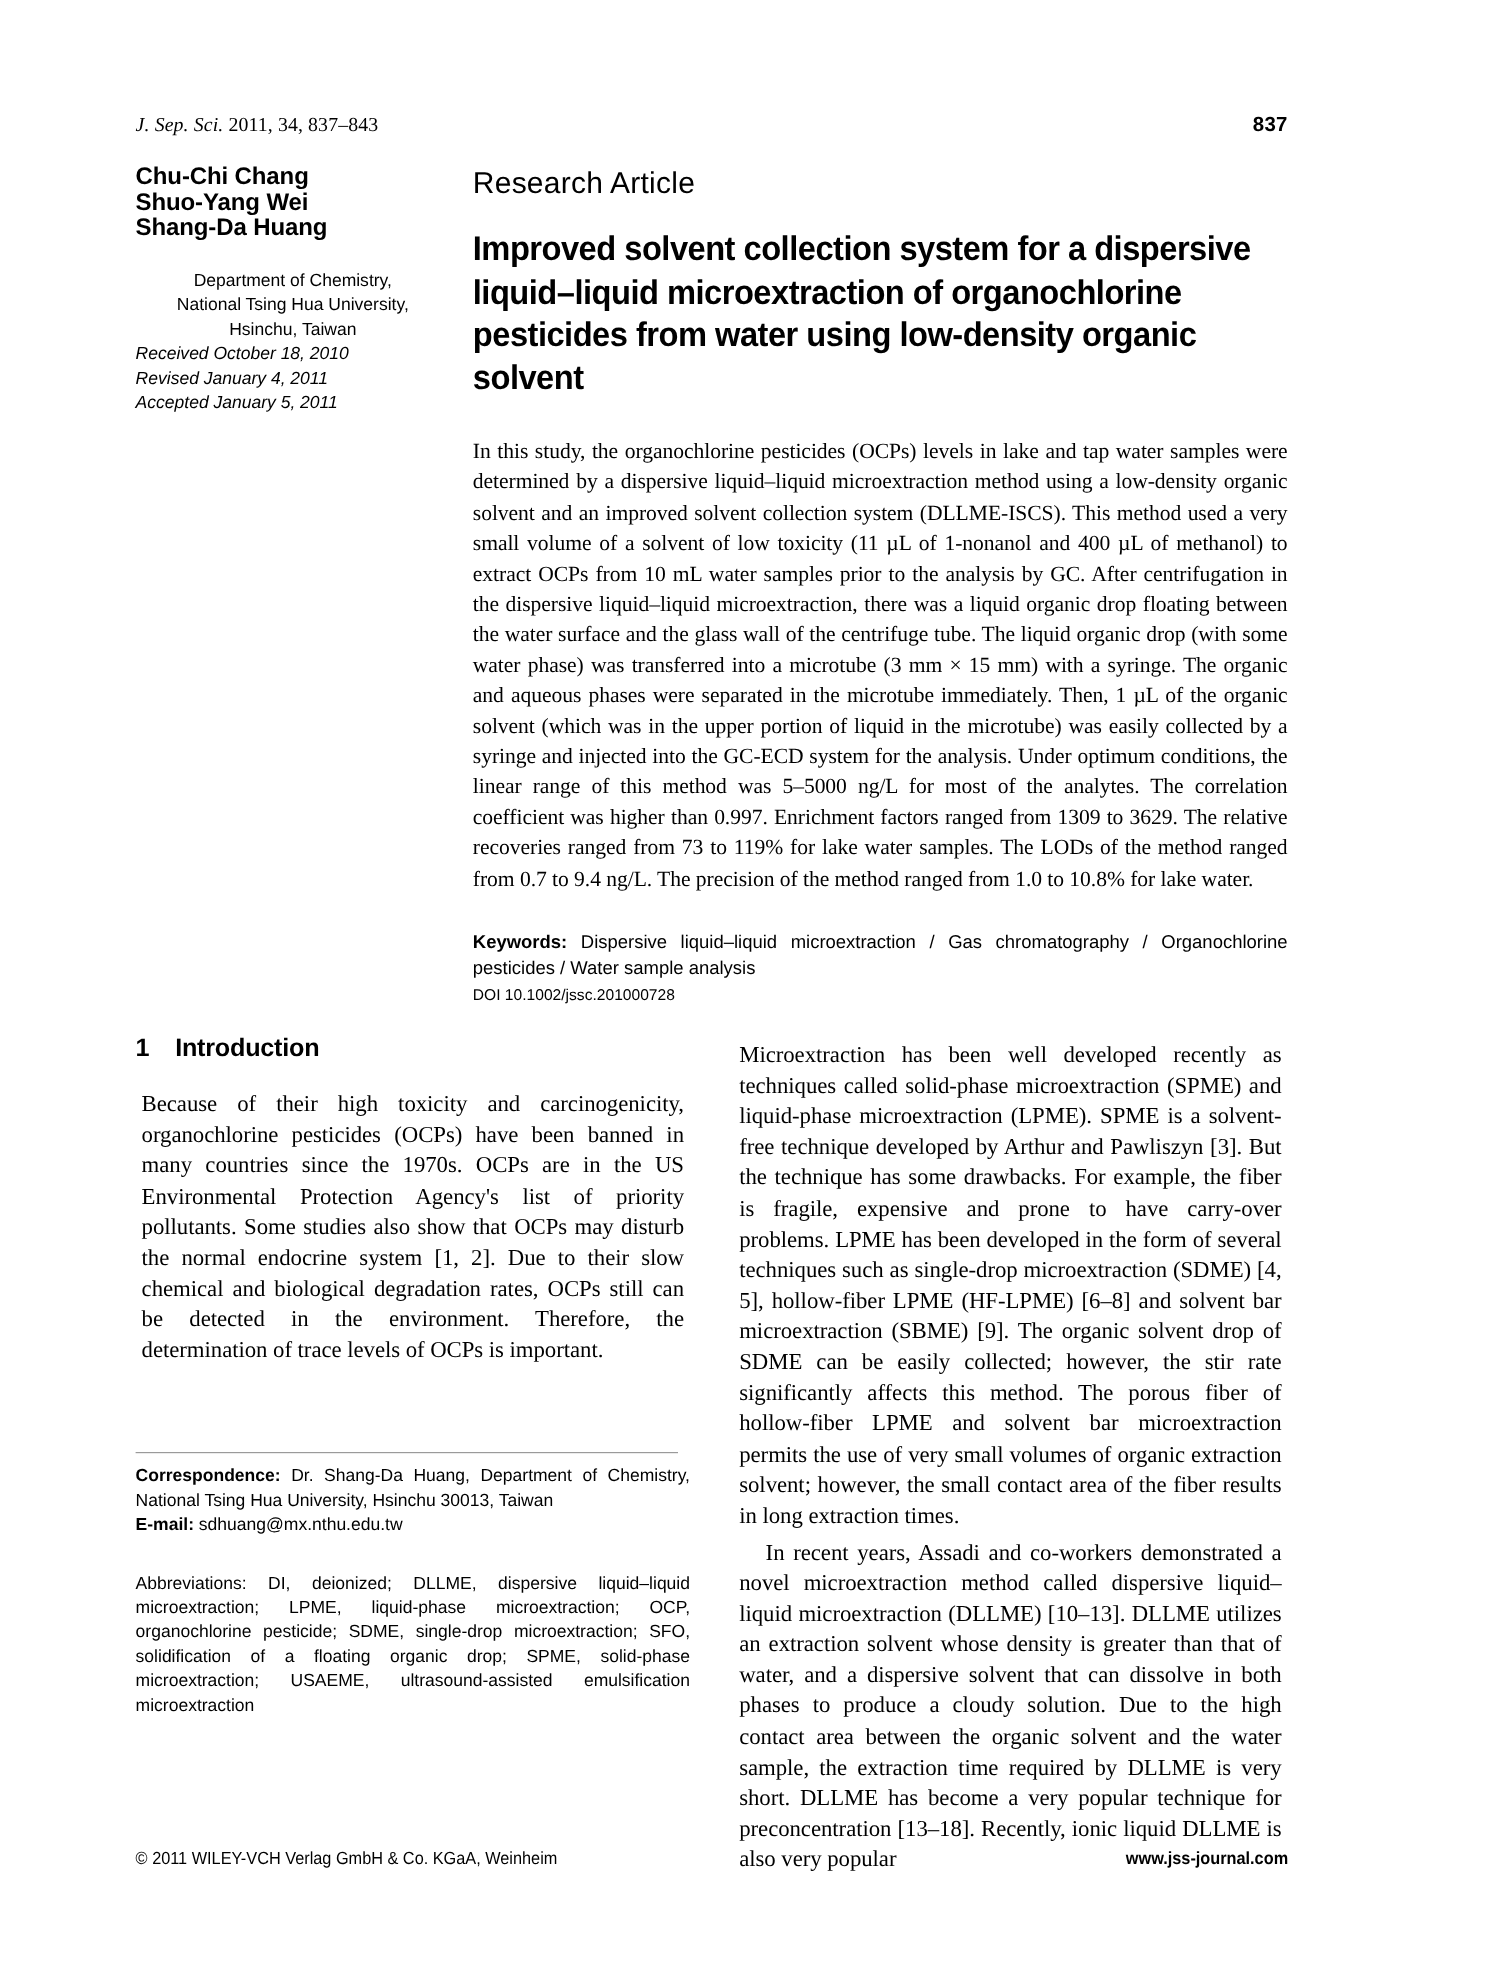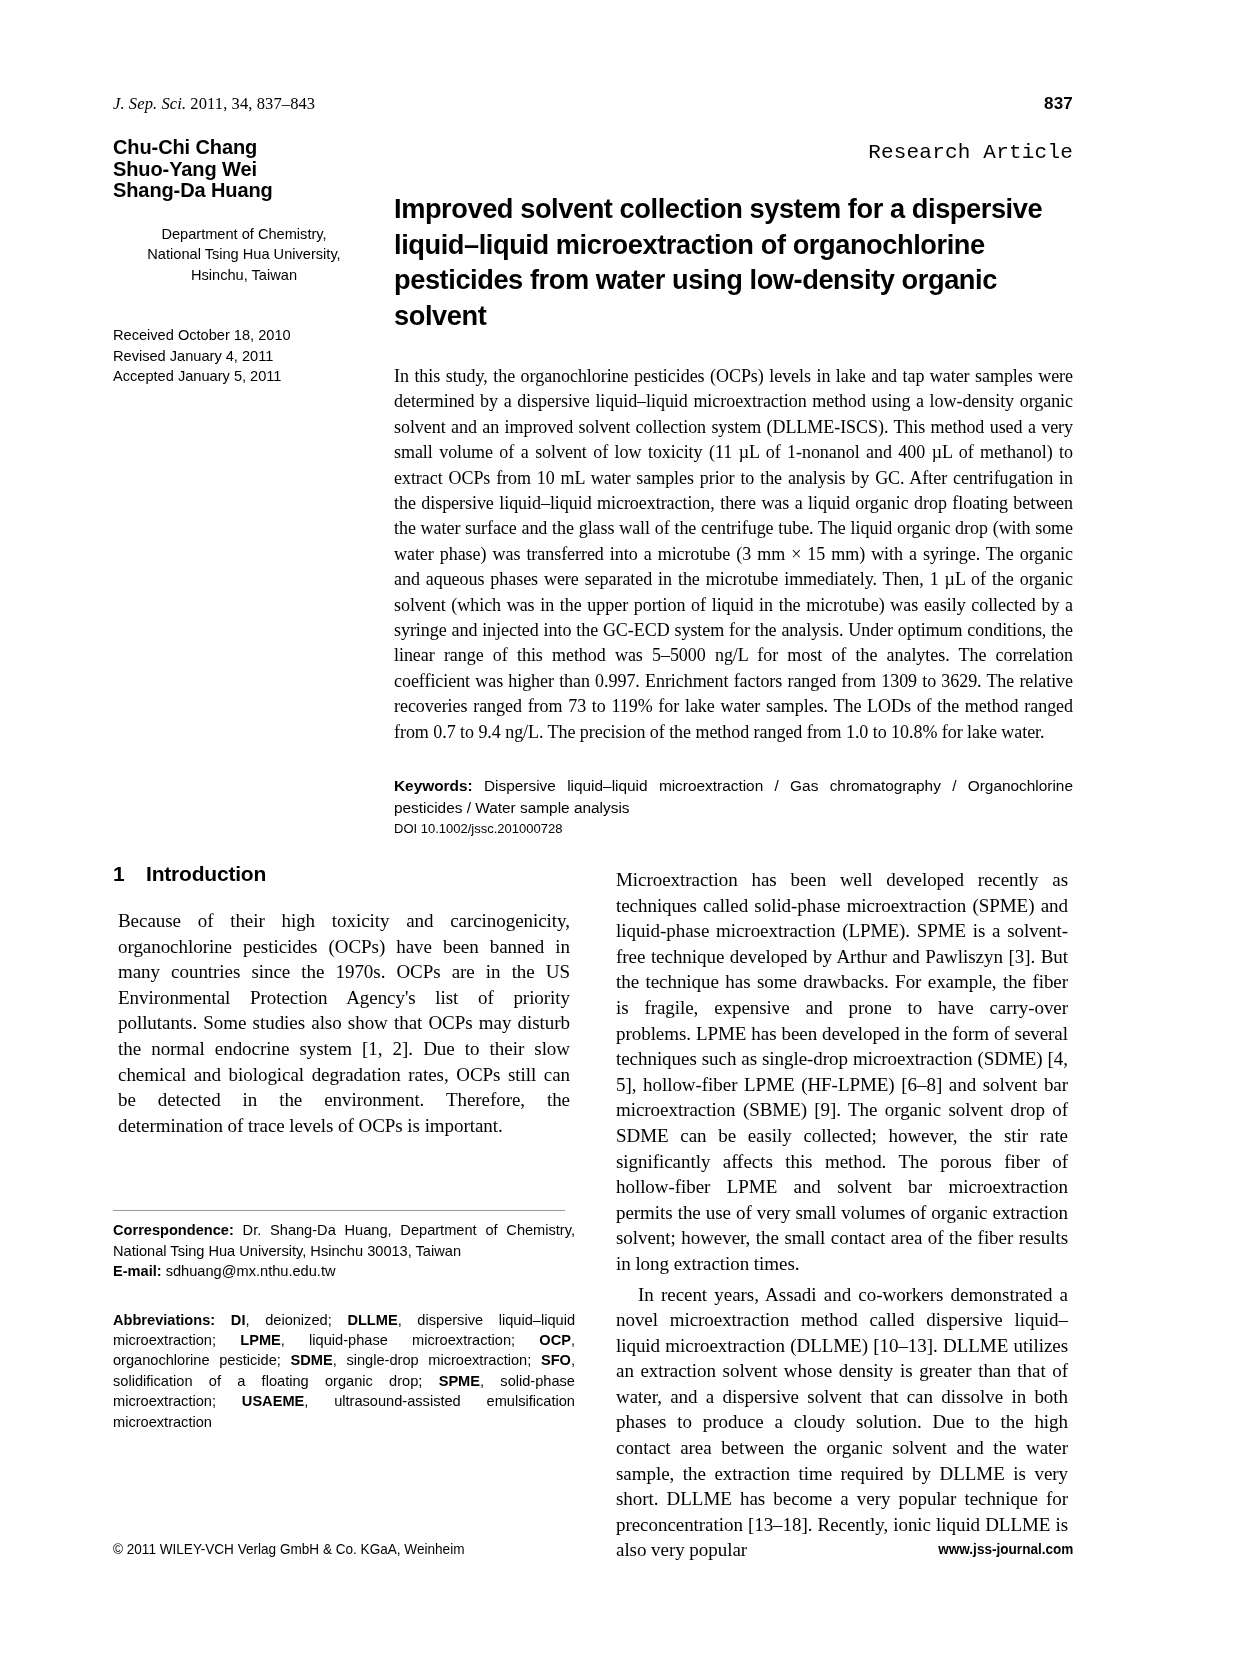--- a/index.html
+++ b/index.html
@@ -72,39 +72,38 @@
     line-height: 21.5px;
     letter-spacing: -.1px;
   }
   .affil {
     margin-top: 22px;
     font-weight: 400;
     line-height: 20.5px;
     text-align: center;
   }
   .dates {
-    margin-top: 40px;
     font-weight: 400;
     line-height: 20.5px;
+    font-style: italic;
   }
 
   .title-col {
     position: absolute;
     left: 281px;
     top: 0;
     width: 679px;
   }
   .kicker {
-    font-family: Liberation Mono, monospace;
+    font-family: Liberation Sans, sans-serif;
     font-weight: 400;
-    font-size: 21px;
+    font-size: 25px;
     letter-spacing: .2px;
     line-height: 32px;
     margin: 0 0 22px 0;
-    text-align: right;
   }
   .title {
     font-family: "Liberation Sans", sans-serif;
     font-weight: 700;
     font-size: 28.5px;
     line-height: 35.5px;
     letter-spacing: -.45px;
     margin: 0;
     transform: scaleX(0.955);
     transform-origin: left top;
@@ -188,21 +187,21 @@
     margin-top: 9px;
   }
   .footnote b { font-weight: 700; }
   .abbrev {
     font-family: "Liberation Sans", sans-serif;
     font-size: 14.6px;
     line-height: 20.4px;
     text-align: justify;
     margin-top: 28px;
   }
-  .abbrev b { font-weight: 700; }
+  .abbrev b { font-weight: 400; }
 
   
   .pagefoot {
     position: absolute;
     left: 113px;
     top: 1541px;
     width: 960px;
     display: flex;
     justify-content: space-between;
     align-items: baseline;

